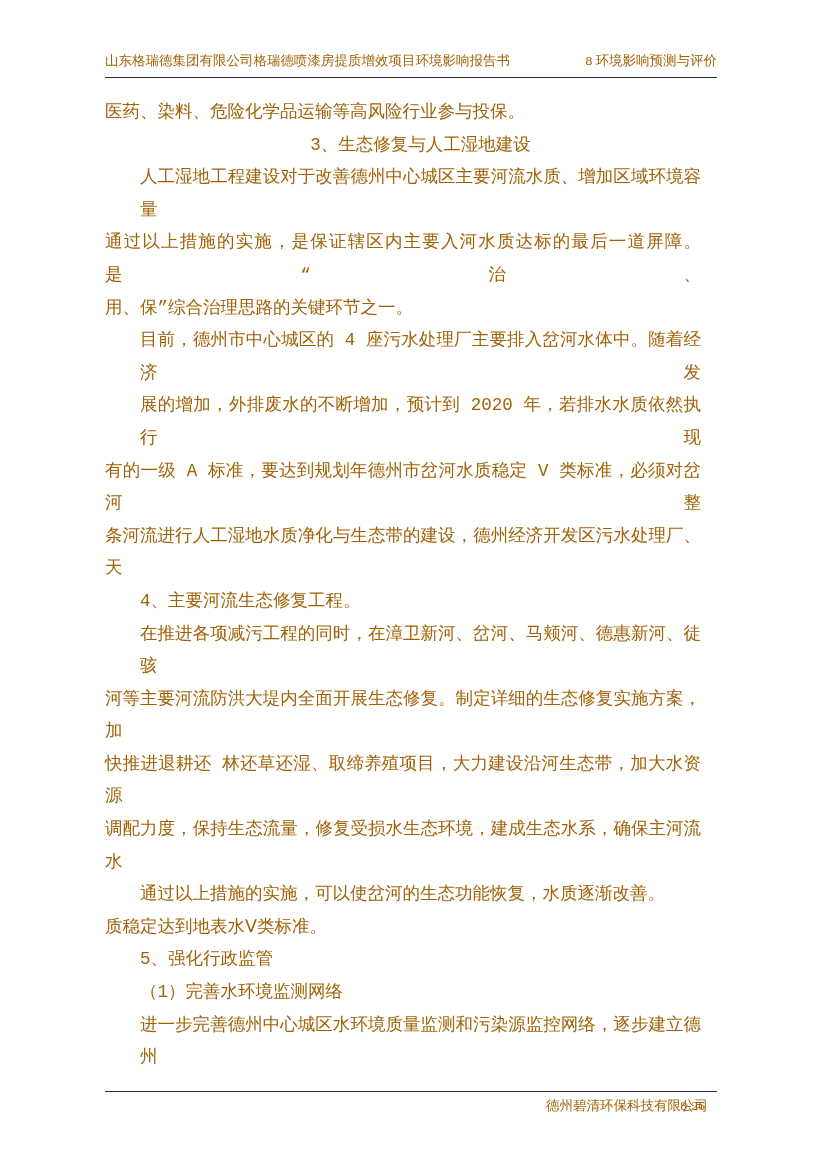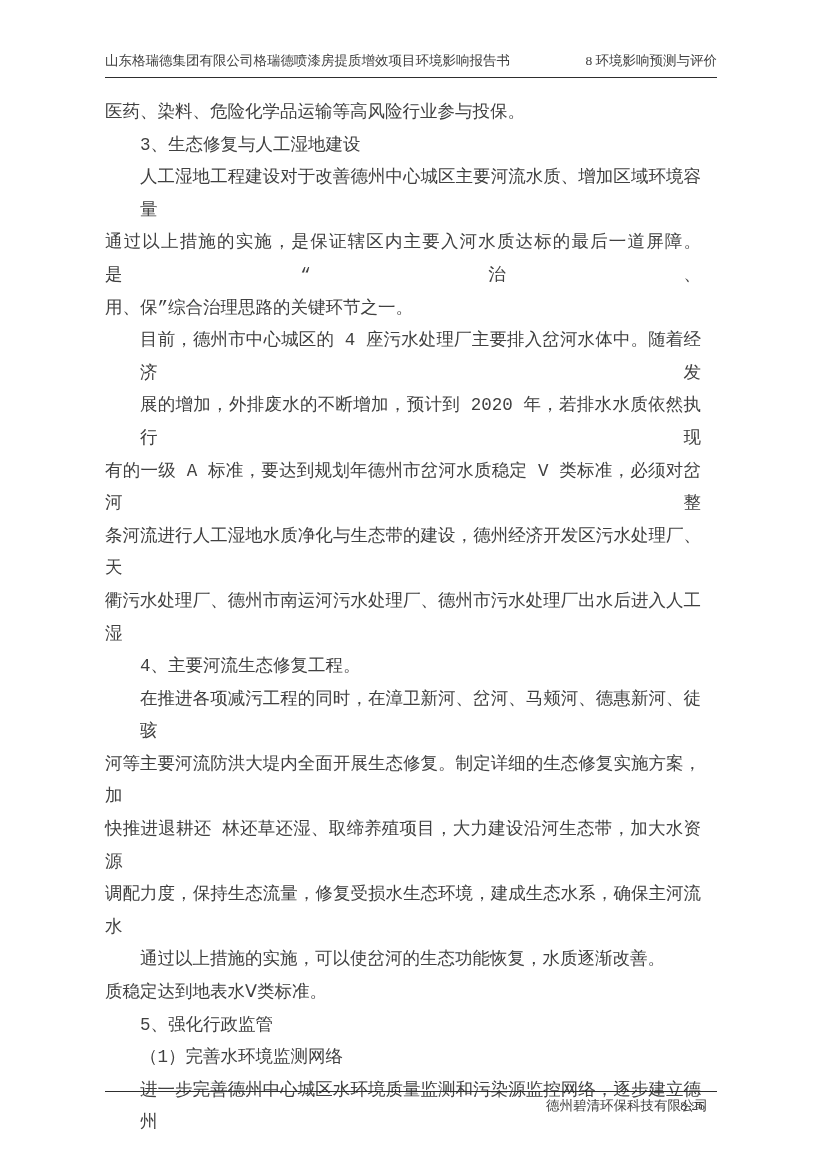--- a/index.html
+++ b/index.html
@@ -3,21 +3,21 @@
 <meta charset="utf-8">
 <style>
   html,body { margin:0; padding:0; }
   body { background:#888; }
   .page {
     position:relative;
     width:827px; height:1169px;
     margin:0 auto;
     background:#ffffff;
     font-family:"Liberation Serif","DejaVu Serif",serif;
-    color:#404040;
+    color:#a16207;
     overflow:hidden;
   }
   
   .header {
     position:absolute; left:105px; top:52px; width:612px;
     display:flex; justify-content:space-between; align-items:flex-end;
     font-size:13.5px; line-height:18px; white-space:nowrap;
   }
   .header-rule {
     position:absolute; left:105px; top:77px; width:612px;
@@ -61,29 +61,28 @@
 <div class="page">
 
   <div class="header">
     <span>山东格瑞德集团有限公司格瑞德喷漆房提质增效项目环境影响报告书</span>
     <span>8 环境影响预测与评价</span>
   </div>
   <div class="header-rule"></div>
 
   <div class="body-text" id="body-text">
       <div class="line">医药、染料、危险化学品运输等高风险行业参与投保。</div>
-      <div class="line" style="padding-left: 2em;">3、生态修复与人工湿地建设</div>
+      <div class="line" style="padding-left: 2em; text-align: center;">3、生态修复与人工湿地建设</div>
       <div class="line justify" style="padding-left: 2em;">人工湿地工程建设对于改善德州中心城区主要河流水质、增加区域环境容量</div>
       <div class="line justify">通过以上措施的实施，是保证辖区内主要入河水质达标的最后一道屏障。是“治、</div>
       <div class="line">用、保”综合治理思路的关键环节之一。</div>
       <div class="line justify" style="padding-left: 2em;">目前，德州市中心城区的 4 座污水处理厂主要排入岔河水体中。随着经济发</div>
       <div class="line justify" style="padding-left: 2em;">展的增加，外排废水的不断增加，预计到 2020 年，若排水水质依然执行现</div>
       <div class="line justify">有的一级 A 标准，要达到规划年德州市岔河水质稳定 V 类标准，必须对岔河整</div>
       <div class="line justify">条河流进行人工湿地水质净化与生态带的建设，德州经济开发区污水处理厂、天</div>
-      <div class="line justify">衢污水处理厂、德州市南运河污水处理厂、德州市污水处理厂出水后进入人工湿</div>
       <div class="line" style="padding-left: 2em;">4、主要河流生态修复工程。</div>
       <div class="line justify" style="padding-left: 2em;">在推进各项减污工程的同时，在漳卫新河、岔河、马颊河、德惠新河、徒骇</div>
       <div class="line justify">河等主要河流防洪大堤内全面开展生态修复。制定详细的生态修复实施方案，加</div>
       <div class="line justify">快推进退耕还 林还草还湿、取缔养殖项目，大力建设沿河生态带，加大水资源</div>
       <div class="line justify">调配力度，保持生态流量，修复受损水生态环境，建成生态水系，确保主河流水</div>
       <div class="line" style="padding-left: 2em;">通过以上措施的实施，可以使岔河的生态功能恢复，水质逐渐改善。</div>
       <div class="line">质稳定达到地表水Ⅴ类标准。</div>
       <div class="line" style="padding-left: 2em;">5、强化行政监管</div>
       <div class="line" style="padding-left: 2em;">（1）完善水环境监测网络</div>
       <div class="line justify" style="padding-left: 2em;">进一步完善德州中心城区水环境质量监测和污染源监控网络，逐步建立德州</div>

